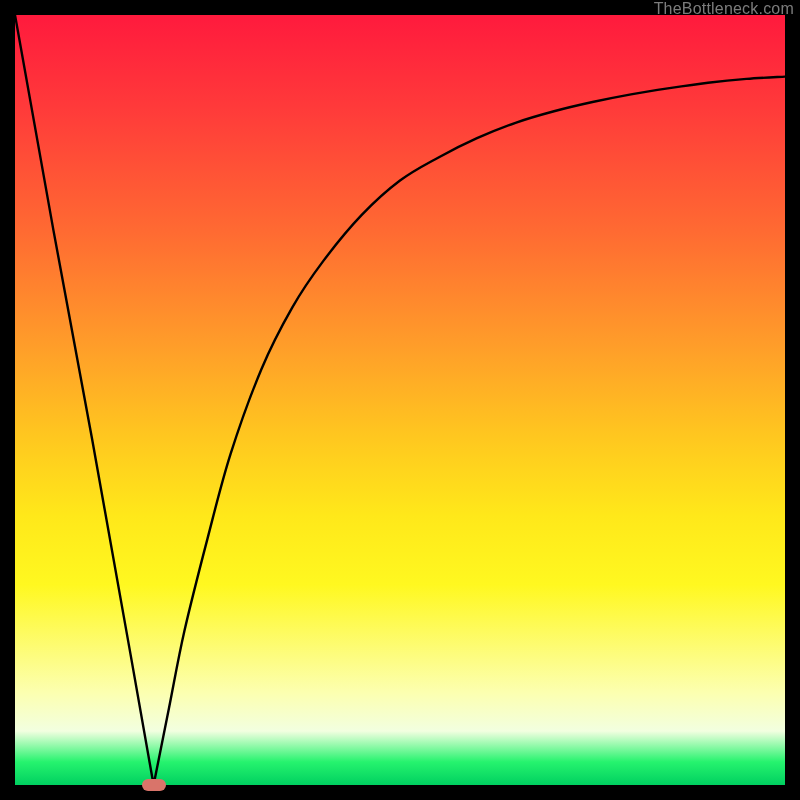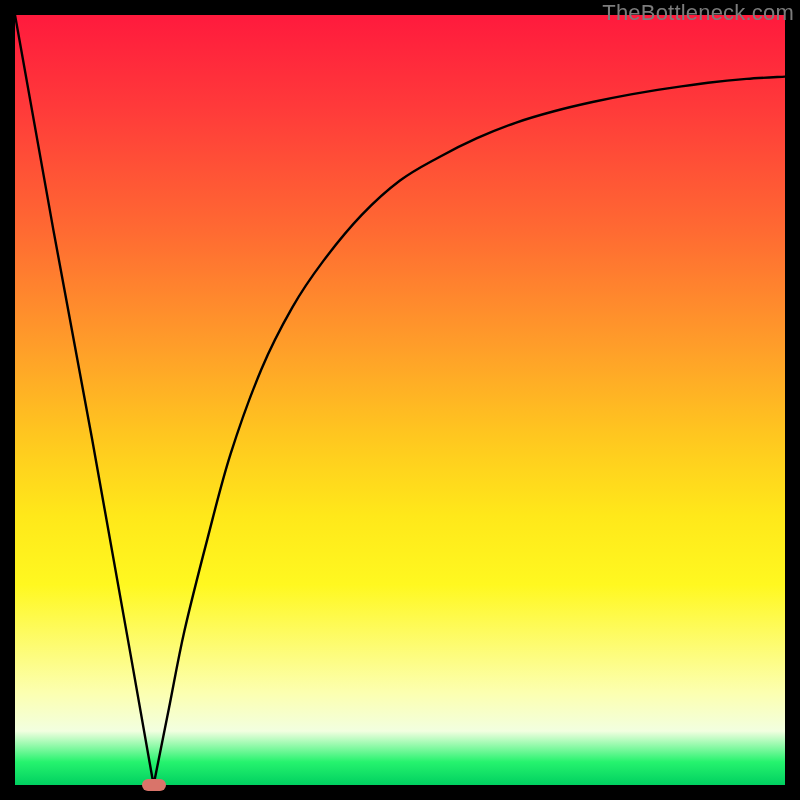--- a/index.html
+++ b/index.html
@@ -49,21 +49,21 @@
     height: 12px;
     border-radius: 6px;
     background: #d9746a;
     transform: translate(-50%, -50%);
   }
   .watermark {
     position: absolute;
     top: 0px;
     right: 6px;
     font-family: Arial, Helvetica, sans-serif;
-    font-size: 22px;
+    font-size: 16px;
     color: #7c7c7c;
     letter-spacing: 0.2px;
     font-weight: 500;
     user-select: none;
   }
 </style>
 </head>
 <body>
 <div class="wrap">
 

